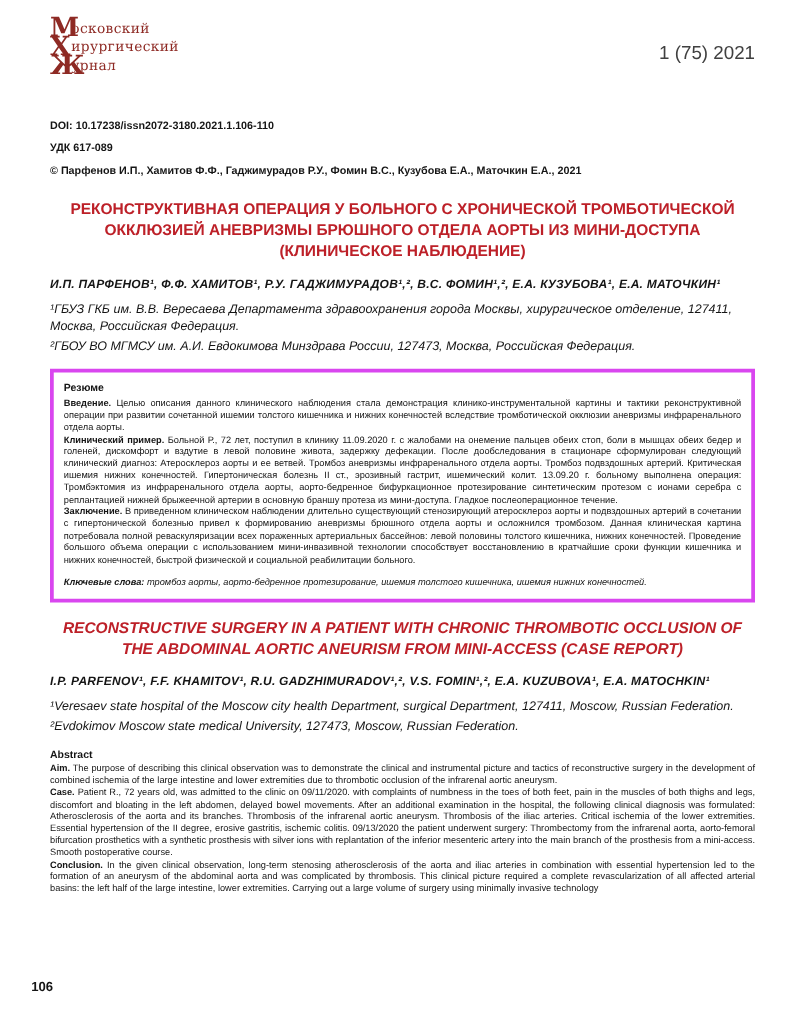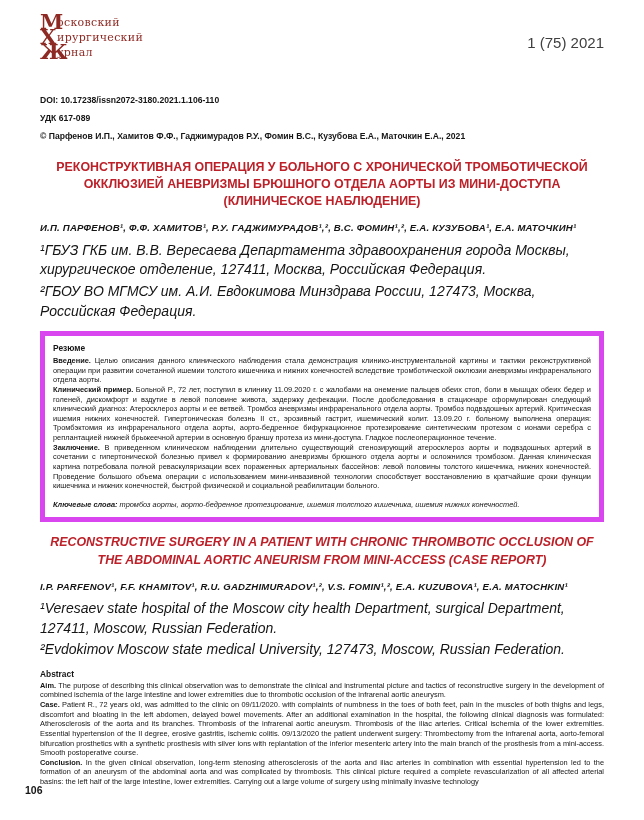--- a/index.html
+++ b/index.html
@@ -18,25 +18,25 @@
   .logo-rest { font-size: 11px; line-height: 15px; padding-top: 1px; letter-spacing: 0.3px; }
   .issue { font-size: 15px; margin-top: 20px; color: #404040; }
 
   
   .meta { margin-top: 36px; }
   .meta p { font-size: 8.6px; font-weight: bold; margin-bottom: 8px; }
 
   
   .title { color: #bd2028; font-weight: bold; font-size: 12.4px; line-height: 1.38; margin-top: 18px; text-align: center; }
   .authors { font-size: 9.6px; font-weight: bold; font-style: italic; margin-top: 11px; line-height: 1.5; letter-spacing: 0.2px; }
-  .affil { font-size: 14px; font-style: italic; line-height: 1.4; margin-top: 2px; }
+  .affil { font-size: 10px; font-style: italic; line-height: 1.4; margin-top: 2px; }
   .affils { margin-top: 5px; }
 
   
-  .abstract-box { border: 5px solid #d946ef; margin-top: 10px; padding: 7px 8px 8px 8px; }
+  .abstract-box { border: 3px solid #d946ef; margin-top: 10px; padding: 7px 8px 8px 8px; }
   .abs-head { font-size: 8.4px; font-weight: bold; margin-bottom: 3px; }
   .para { font-size: 7.4px; line-height: 1.3; text-align: justify; }
   .para .lead { font-weight: bold; }
   .keywords { margin-top: 9px; font-size: 7.4px; line-height: 1.3; font-style: italic; }
   .keywords .lead { font-weight: bold; }
 
   
   .en-section { margin-top: 12px; }
   .abs-head-en { font-size: 8.4px; font-weight: bold; margin-top: 9px; margin-bottom: 2px; }
 

